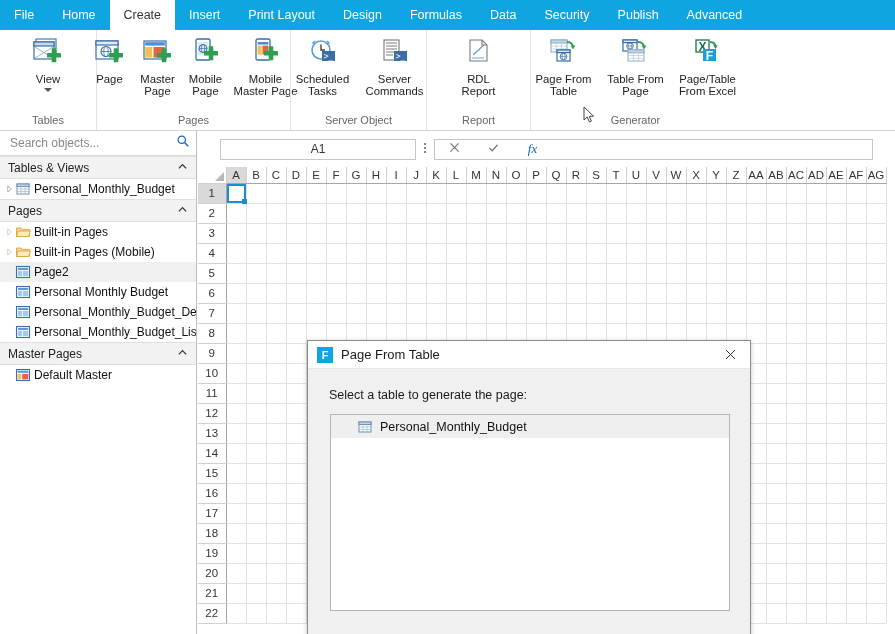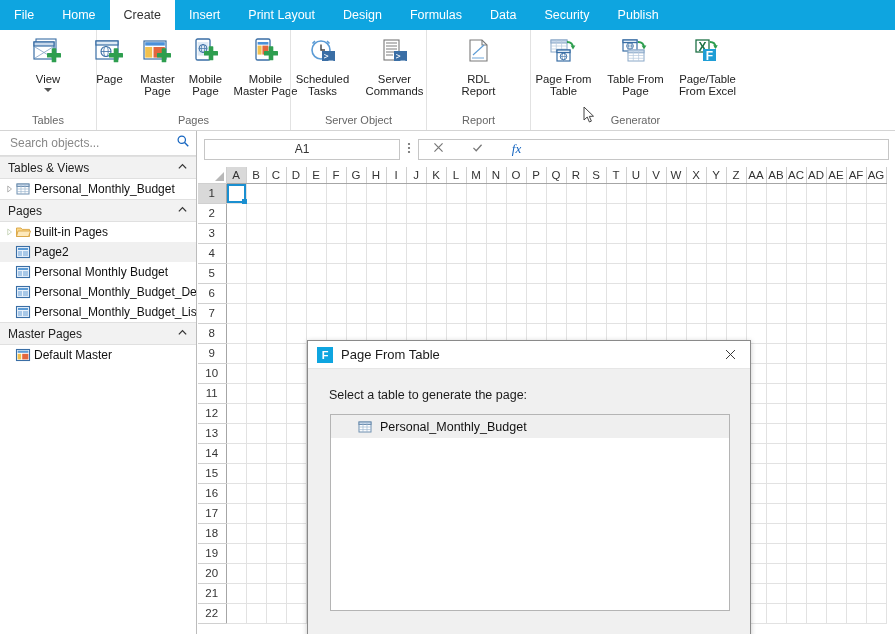--- a/index.html
+++ b/index.html
@@ -92,21 +92,21 @@
   }
   .sb-row.sel { background: #f0f0f0; }
   .sb-row .tri { width: 11px; display: flex; align-items: center; justify-content: center; flex: 0 0 11px; }
   .sb-row .ic { width: 16px; height: 16px; margin-right: 3px; flex: 0 0 16px; display: block; }
   .sb-row .tx { overflow: hidden; }
   .sb-indent { padding-left: 15px; }
 
   
   .sheet { position: absolute; left: 198px; top: 0; right: 0; bottom: 0; background: #fff; }
 
-  .formulabar { height: 36px; display: flex; align-items: center; background: #ffffff; padding: 0 6px; }
+  .formulabar { height: 36px; display: flex; align-items: center; background: #ffffff; padding: 0 22px; }
   .namebox {
     width: 196px; height: 21px; border: 1px solid #c6c6c6; background: #fff;
     font-size: 12px; color: #333; display: flex; align-items: center; justify-content: center;
   }
   .dotsep { width: 18px; text-align: center; color: #555; font-size: 13px; letter-spacing: 0; }
   .fbtns { height: 21px; border: 1px solid #c6c6c6; background: #fff; display: flex; align-items: center; }
   .fbtn { width: 39px; height: 19px; display: flex; align-items: center; justify-content: center; cursor: default; }
   .fx { font-style: italic; font-size: 13px; color: #1565c0; font-family: "Liberation Serif", serif; }
   .fbar-input { flex: 1 1 auto; height: 21px; border: 1px solid #c6c6c6; border-left: 0; background: #fff; margin-left: -1px; }
 
@@ -184,20 +184,21 @@
     <div class="tab">File</div>
     <div class="tab">Home</div>
     <div class="tab active">Create</div>
     <div class="tab">Insert</div>
     <div class="tab">Print Layout</div>
     <div class="tab">Design</div>
     <div class="tab">Formulas</div>
     <div class="tab">Data</div>
     <div class="tab">Security</div>
     <div class="tab">Publish</div>
+    <div class="tab">Advanced</div>
     <div class="tabbar-fill"></div>
   </div>
 
   <div class="ribbon">
 
     <div class="rgroup" style="width:96px">
       <div class="ritems">
         <div class="rbtn">
           <span class="ico">
             <svg viewBox="0 0 34 34" width="34" height="34">
@@ -480,20 +481,34 @@
         </span>
         <span class="ic">
           <svg viewBox="0 0 16 16" width="16" height="16">
             <path d="M1.5 4 H6 L7.2 5.4 H14.5 V12.5 H1.5 Z" fill="#fbd88a" stroke="#d9a441" stroke-width="0.9"></path>
             <path d="M3 7 H15.5 L13.6 12.5 H1.5 Z" fill="#fde9bc" stroke="#d9a441" stroke-width="0.9"></path>
           </svg>
         </span>
         <span class="tx">Built-in Pages</span>
       </div>
 
+      <div class="sb-row">
+        <span class="tri">
+          <svg viewBox="0 0 8 10" width="6" height="8">
+              <path d="M1 1 L6 5 L1 9 Z" fill="none" stroke="#bca" stroke-width="1"></path>
+            </svg>
+        </span>
+        <span class="ic">
+          <svg viewBox="0 0 16 16" width="16" height="16">
+            <path d="M1.5 4 H6 L7.2 5.4 H14.5 V12.5 H1.5 Z" fill="#fbd88a" stroke="#d9a441" stroke-width="0.9"></path>
+            <path d="M3 7 H15.5 L13.6 12.5 H1.5 Z" fill="#fde9bc" stroke="#d9a441" stroke-width="0.9"></path>
+          </svg>
+        </span>
+        <span class="tx">Built-in Pages (Mobile)</span>
+      </div>
 
 
       <div class="sb-row sb-indent sel">
         <span class="ic">
           <svg viewBox="0 0 16 16" width="16" height="16">
             <rect x="1.5" y="2.5" width="13" height="11" fill="#eaf2fb" stroke="#3a6ea5" stroke-width="1.1"></rect>
             <rect x="3" y="4" width="10" height="2" fill="#5b9bd5"></rect>
             <rect x="3" y="7" width="4" height="5" fill="#a8c8e8"></rect>
             <rect x="8" y="7" width="5" height="5" fill="#a8c8e8"></rect>
           </svg>

